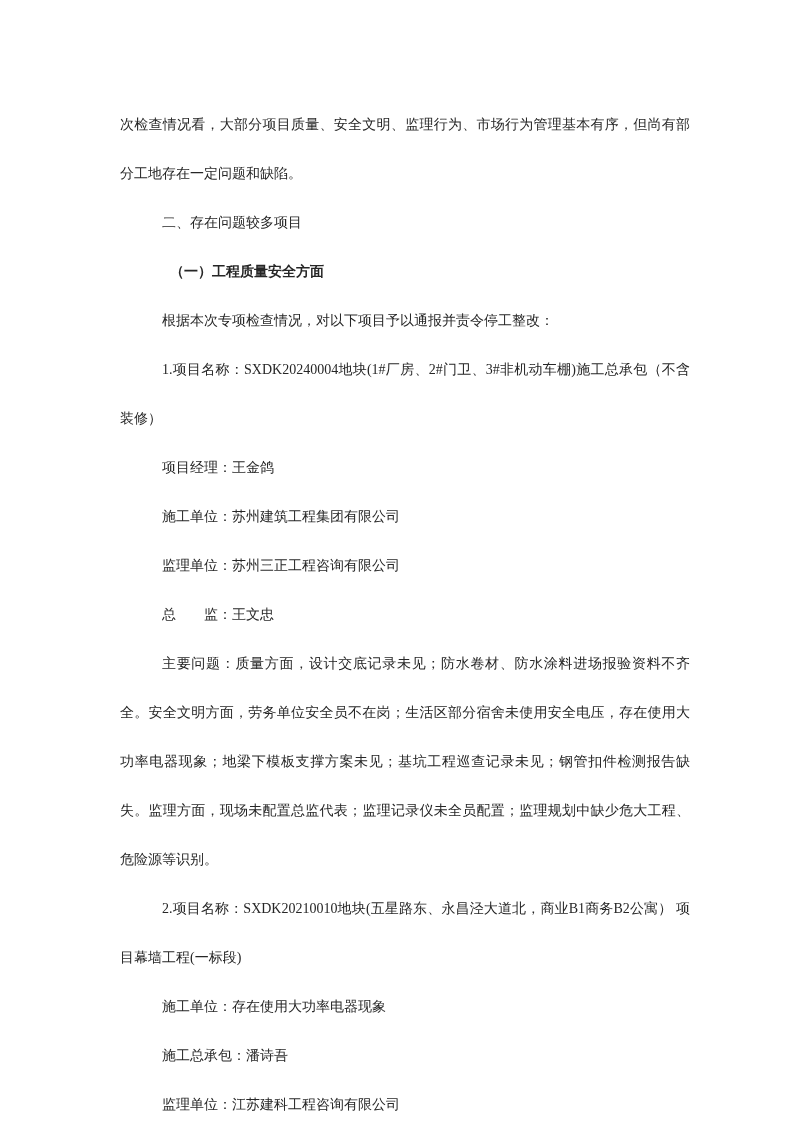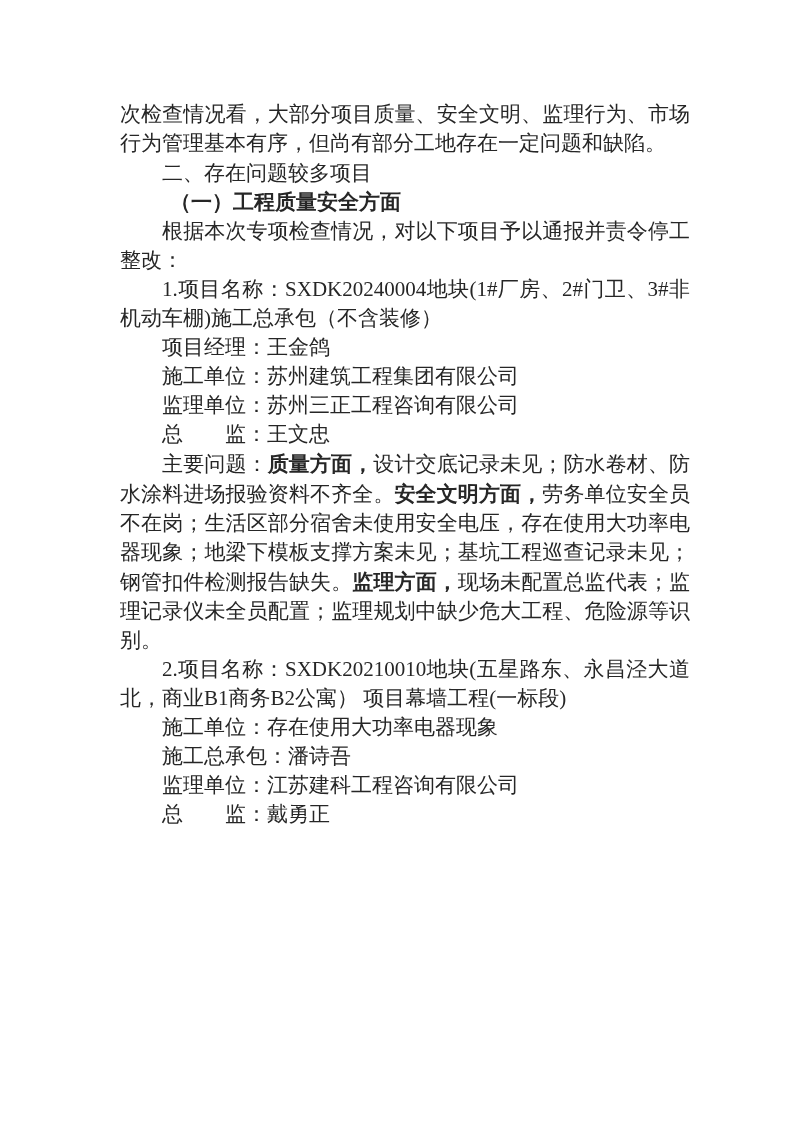--- a/index.html
+++ b/index.html
@@ -17,22 +17,22 @@
   .content {
     position: absolute;
     top: 100px;
     left: 120px;
     width: 570px;
   }
   p.para {
     margin: 0;
     padding: 0;
     font-family: "Liberation Serif", serif;
-    font-size: 21px;
-    line-height: 29px;
+    font-size: 14px;
+    line-height: 49px;
     color: #262626;
     text-align: justify;
     word-break: break-all;
   }
   p.indent {
     text-indent: 42px; 
   }
   p.heading1 .run {
     font-family: "Liberation Sans", sans-serif;
     font-weight: 400;
@@ -40,21 +40,21 @@
   p.heading2 .run {
     font-family: "Liberation Serif", serif;
     font-weight: 700;
     margin-left: 8px;
   }
   .run {
     font-weight: 400;
   }
   .bold-run {
     font-family: "Liberation Sans", sans-serif;
-    font-weight: 700;
+    font-weight: 400;
   }
 </style>
 </head>
 <body>
 
 <div class="page">
   <div class="content">
       <p class="para body"><span class="run">次检查情况看，大部分项目质量、安全文明、监理行为、市场行为管理基本有序，但尚有部分工地存在一定问题和缺陷。</span></p>
       <p class="para heading1 indent"><span class="run bold-run">二、存在问题较多项目</span></p>
       <p class="para heading2 indent"><span class="run bold-run">（一）工程质量安全方面</span></p>

